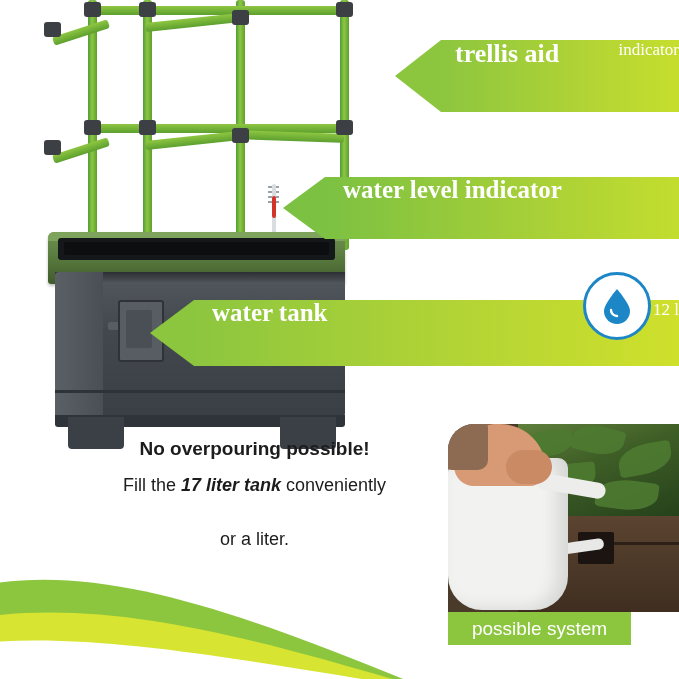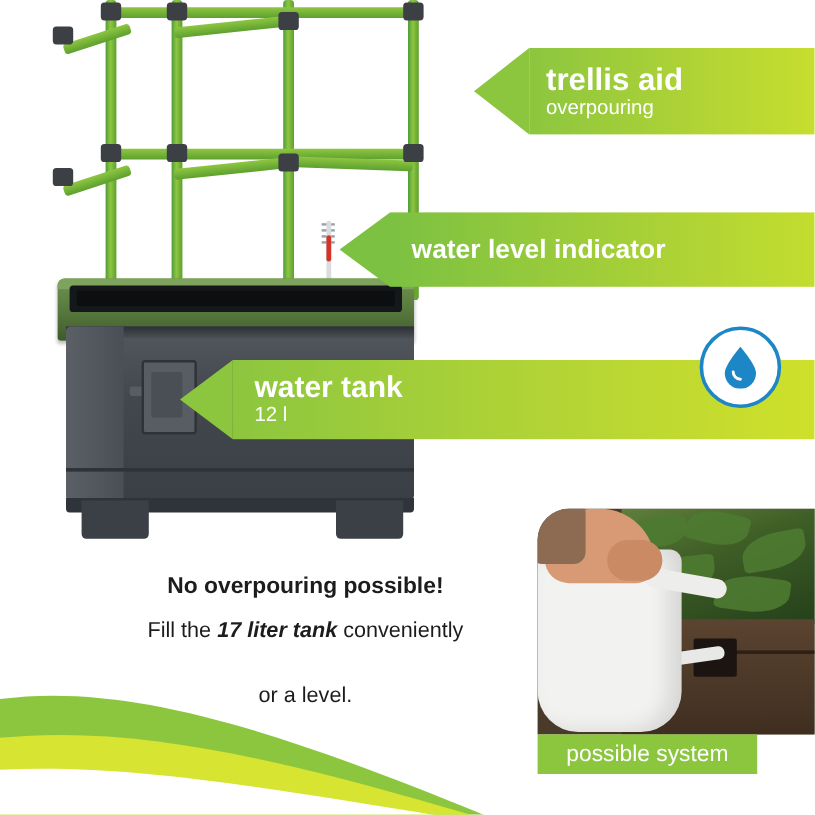--- a/index.html
+++ b/index.html
@@ -47,50 +47,50 @@
   .foot-r{left:280px;width:56px;}
   .tank-base{position:absolute;left:55px;top:415px;width:290px;height:12px;background:#2f343a;border-radius:0 0 3px 3px;}
   
   .tank-door{position:absolute;left:118px;top:300px;width:42px;height:58px;background:#585d63;border:2px solid #2f3338;border-radius:3px;}
   .tank-door2{position:absolute;left:126px;top:310px;width:26px;height:38px;background:#4a4f55;border-radius:2px;}
   .tank-clip{position:absolute;left:108px;top:322px;width:14px;height:8px;background:#585d63;border-radius:2px;}
 
   
   .arrow{position:absolute;display:flex;align-items:center;color:#fff;}
   .arrow .tip{width:0;height:0;}
-  .arrow .body{height:100%;display:flex;flex-direction:column;justify-content:center;}
+  .arrow .body{height:100%;display:flex;flex-direction:row;justify-content:space-between;font-family:Liberation Serif, serif;}
   .arrow .t1{font-weight:bold;line-height:1.05;}
   .arrow .t2{line-height:1.15;}
 
   
   #arrow-trellis{left:395px;top:40px;width:284px;height:72px;}
   #arrow-trellis .tip{border-top:36px solid transparent;border-bottom:36px solid transparent;border-right:46px solid #8cc63f;}
   #arrow-trellis .body{background:linear-gradient(90deg,#8cc63f 0%,#aed236 55%,#c6de2e 100%);flex:1;padding-left:14px;}
   #arrow-trellis .t1{font-size:26px;}
   #arrow-trellis .t2{font-size:17px;}
 
   
   #arrow-waterlevel{left:283px;top:177px;width:396px;height:62px;}
   #arrow-waterlevel .tip{border-top:31px solid transparent;border-bottom:31px solid transparent;border-right:42px solid #7cc142;}
   #arrow-waterlevel .body{background:linear-gradient(90deg,#7cc142 0%,#a8d037 60%,#c3dd2f 100%);flex:1;padding-left:18px;}
-  #arrow-waterlevel .t1{font-size:22px;}
+  #arrow-waterlevel .t1{font-size:25px;}
 
   
   #arrow-watertank{left:150px;top:300px;width:529px;height:66px;}
   #arrow-watertank .tip{border-top:33px solid transparent;border-bottom:33px solid transparent;border-right:44px solid #8cc63f;}
   #arrow-watertank .body{background:linear-gradient(90deg,#8cc63f 0%,#b3d435 55%,#cfe02b 100%);flex:1;padding-left:18px;}
   #arrow-watertank .t1{font-size:25px;}
   #arrow-watertank .t2{font-size:17px;}
 
   
   .drop-badge{position:absolute;left:583px;top:272px;width:62px;height:62px;border-radius:50%;
     background:#fff;border:3px solid #1d86c6;display:flex;align-items:center;justify-content:center;}
 
   
-  .lower-text{position:absolute;left:62px;top:478px;width:385px;text-align:center;color:#1c1c1c;}
+  .lower-text{position:absolute;left:62px;top:438px;width:385px;text-align:center;color:#1c1c1c;}
   .lower-text .head{font-size:19px;font-weight:bold;margin-bottom:12px;}
   .lower-text .body-txt{font-size:18px;line-height:1.5;}
   .lower-text .body-txt b{font-weight:bold;font-style:italic;}
 
   
   .photo{position:absolute;left:448px;top:424px;width:231px;height:188px;overflow:hidden;
      border-radius:26px 0 0 0;background:#4a3a2a;}
   .ph-leaves{position:absolute;left:70px;top:0;width:161px;height:96px;
      background:linear-gradient(160deg,#5f7f3c 0%,#3f5f27 40%,#24401a 100%);}
   .leaf{position:absolute;background:#4e7a31;border-radius:60% 10% 60% 10%;opacity:.9;}
@@ -176,21 +176,21 @@
     <div class="tank-door2"></div>
     <div class="tank-base"></div>
     <div class="tank-foot foot-l"></div>
     <div class="tank-foot foot-r"></div>
   </div>
 
   <div class="arrow" id="arrow-trellis">
     <div class="tip"></div>
     <div class="body">
       <div class="t1">trellis aid</div>
-      <div class="t2">overpouring</div>
+      <div class="t2">indicator</div>
     </div>
   </div>
 
   <div class="arrow" id="arrow-waterlevel">
     <div class="tip"></div>
     <div class="body">
       <div class="t1">water level indicator</div>
     </div>
   </div>
 
@@ -207,21 +207,21 @@
       <path d="M15 1 C15 1 2 16 2 23 a13 13 0 0 0 26 0 C28 16 15 1 15 1 Z" fill="#1d86c6"></path>
       <path d="M9 22 a6 6 0 0 0 6 6" stroke="#ffffff" stroke-width="2.4" fill="none" stroke-linecap="round"></path>
     </svg>
   </div>
 
   <div class="lower-text">
     <div class="head">No overpouring possible!</div>
     <div class="body-txt">
       <span>Fill the </span><b>17 liter tank</b><span> conveniently</span><br>
       <br>
-      <span>or a level.</span>
+      <span>or a liter.</span>
     </div>
   </div>
 
   <div class="photo">
     <div class="ph-leaves">
       <div class="leaf" style="left:8px;top:6px;width:46px;height:26px;"></div>
       <div class="leaf" style="left:54px;top:2px;width:52px;height:28px;transform:rotate(14deg);"></div>
       <div class="leaf" style="left:100px;top:20px;width:54px;height:30px;transform:rotate(-10deg);"></div>
       <div class="leaf" style="left:20px;top:40px;width:58px;height:30px;transform:rotate(-6deg);"></div>
       <div class="leaf" style="left:78px;top:56px;width:62px;height:30px;transform:rotate(8deg);"></div>

